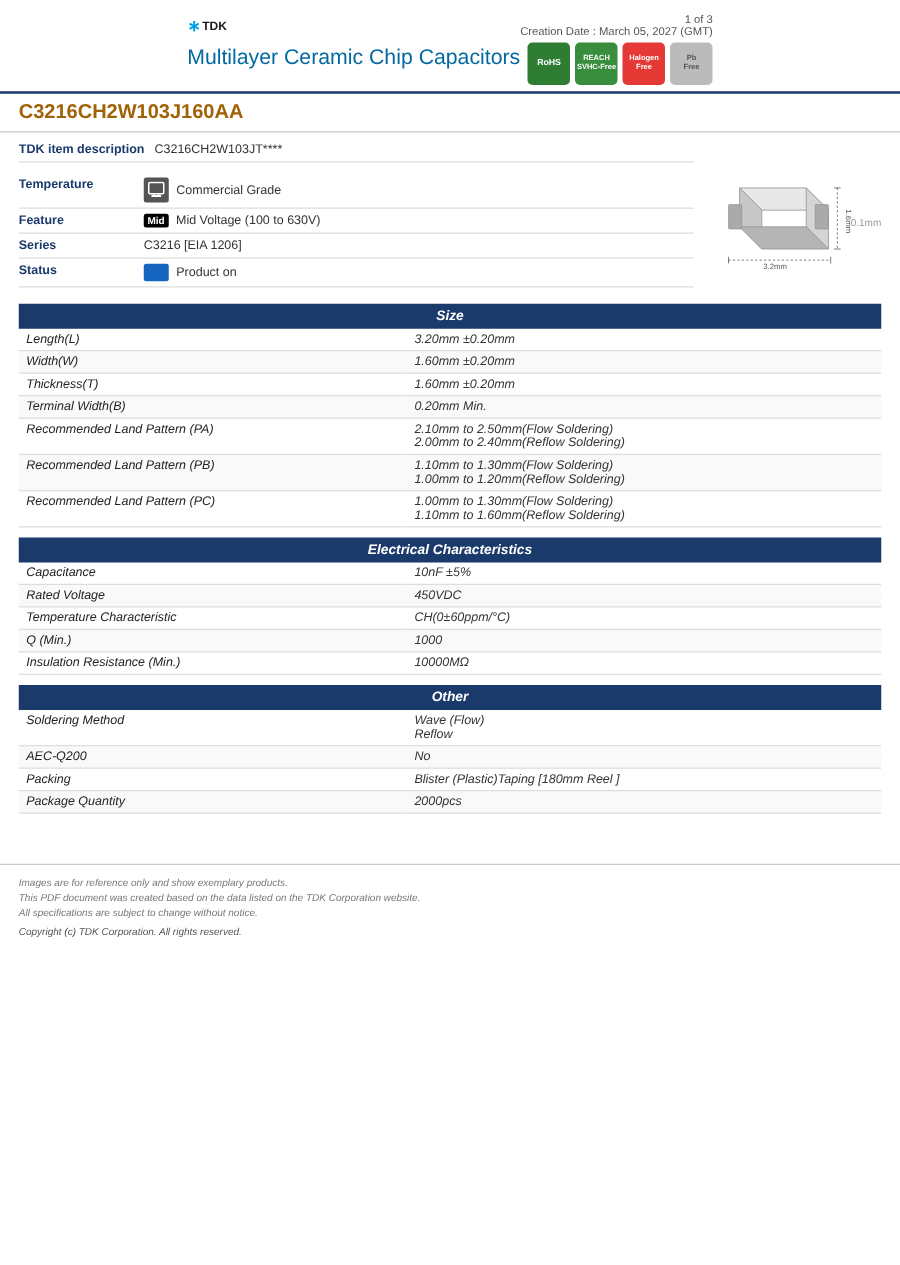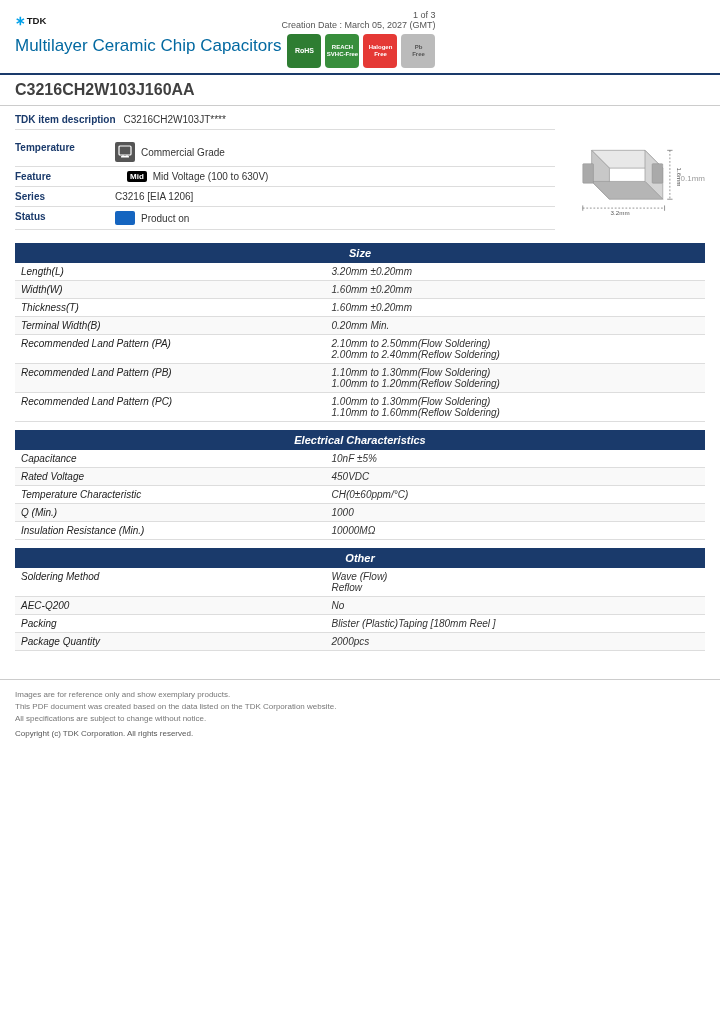--- a/index.html
+++ b/index.html
@@ -10,21 +10,21 @@
       background: #fff;
       width: 720px;
       min-height: 1012px;
     }
 
     
     .header {
       padding: 10px 15px 5px 15px;
       border-bottom: 2px solid #1a3a6b;
       display: flex;
-      justify-content: flex-start;
+      justify-content: center;
       align-items: flex-start;
     }
     .header-left {}
     .tdk-logo {
       display: flex;
       align-items: center;
       margin-bottom: 4px;
     }
     .tdk-logo-symbol {
       width: 32px;
@@ -64,21 +64,21 @@
     .badge-rohs { background: #2e7d32; }
     .badge-reach { background: #388e3c; }
     .badge-halogen { background: #e53935; }
     .badge-pb { background: #bbb; color: #555; }
 
     
     .part-number-bar {
       padding: 6px 15px;
       font-size: 16px;
       font-weight: bold;
-      color: #404040;
+      color: #a16207;
       border-bottom: 1px solid #ccc;
     }
     .spec-row {
       display: flex;
       border-bottom: 1px solid #ddd;
       align-items: flex-start;
       padding: 4px 0;
     }
     .spec-label {
       font-size: 10px;
@@ -108,21 +108,20 @@
       font-size: 10px;
       color: #333;
     }
     .spec-badge-mid {
       background: #000000;
       color: white;
       font-size: 8px;
       font-weight: bold;
       padding: 1px 3px;
       border-radius: 2px;
-      margin-left: 12px;
     }
     .spec-status-icon {
       width: 20px;
       height: 14px;
       background: #1565c0;
       border-radius: 2px;
       display: inline-block;
     }
 
     
@@ -167,25 +166,26 @@
     }
     .data-table td:last-child {
       color: #333;
     }
     .data-table tr:nth-child(even) {
       background: #f9f9f9;
     }
 
     
     .footer {
-      margin-top: 28px;
+      margin-top: 40px;
       padding: 10px 15px;
       border-top: 1px solid #ccc;
       font-size: 8px;
       color: #777;
+      font-style: italic;
     }
     .footer-note {
       margin-bottom: 3px;
     }
     .footer-copyright {
       margin-top: 6px;
       font-size: 8px;
       color: #555;
     }
 

